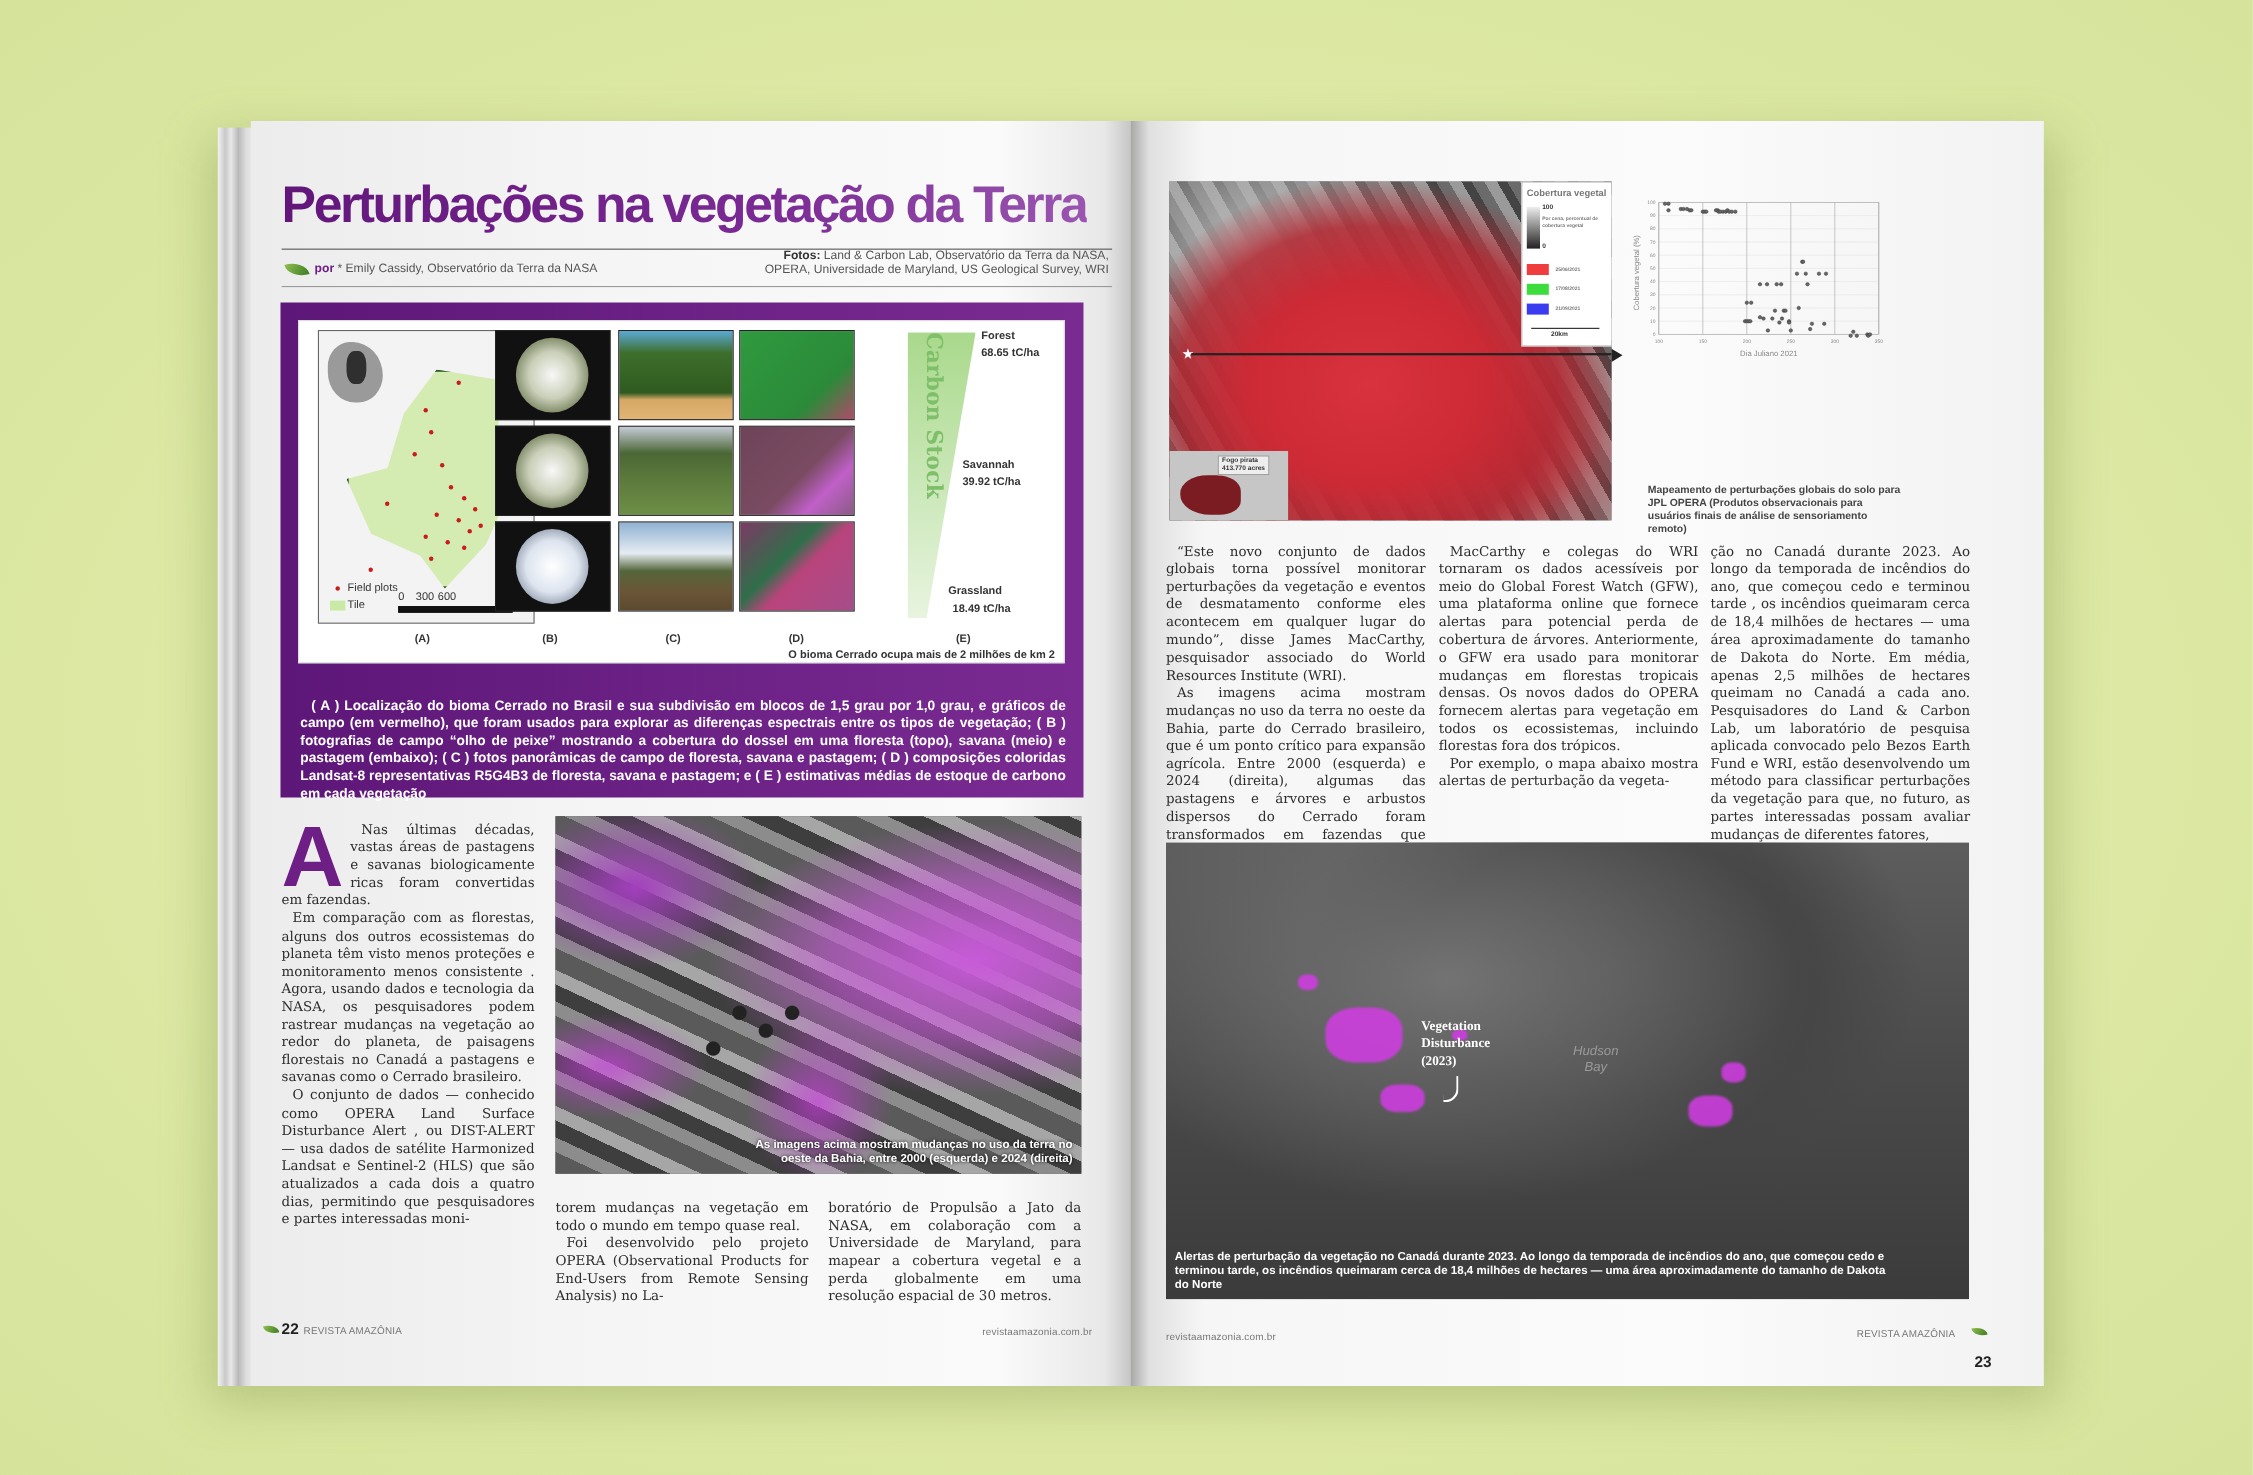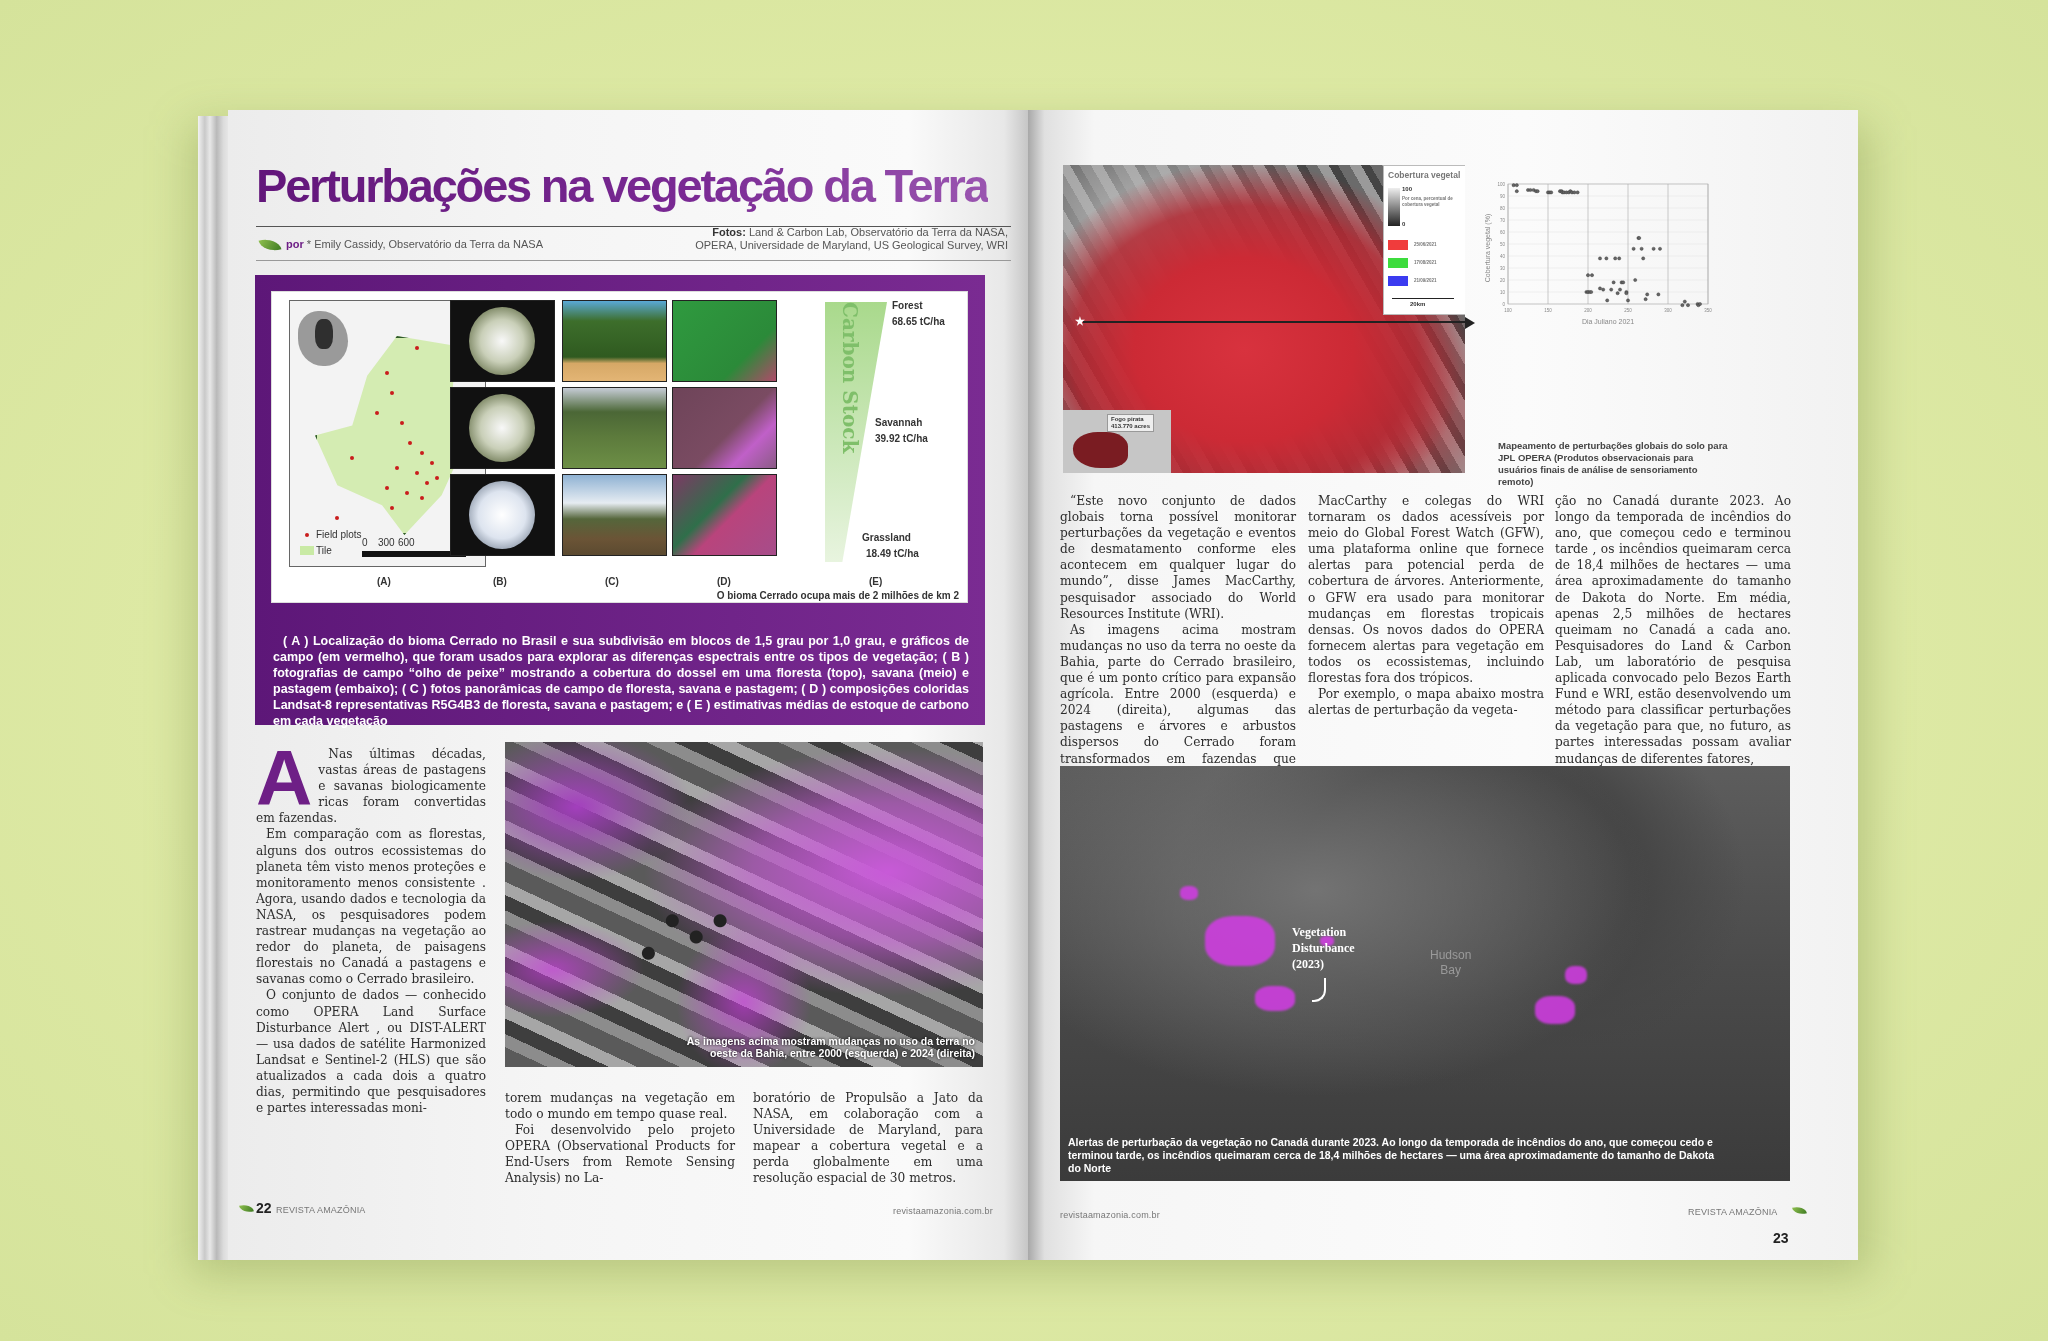--- a/index.html
+++ b/index.html
@@ -377,24 +377,24 @@
     <div class="abs purple-blob" style="left:120px;top:120px;width:18px;height:14px"></div>
     <div class="abs purple-blob" style="left:475px;top:230px;width:40px;height:28px"></div>
     <div class="abs purple-blob" style="left:505px;top:200px;width:22px;height:18px"></div>
     <div class="abs purple-blob" style="left:260px;top:170px;width:14px;height:10px"></div>
     <div class="abs" style="left:232px;top:158px;font-family:Liberation Serif, serif;font-weight:700;font-size:12px;line-height:16px;color:#fff;text-align:left">
       <div>Vegetation</div>
       <div>Disturbance</div>
       <div>(2023)</div>
     </div>
     <div class="abs" style="left:252px;top:212px;width:12px;height:22px;border-right:2px solid #fff;border-bottom:2px solid #fff;border-radius:0 0 12px 0"></div>
-    <div class="abs" style="left:370px;top:182px;font-family:'Liberation Sans',sans-serif;font-size:12px;line-height:15px;color:#9a9a9a;text-align:center">
+    <div class="abs" style="left:370px;top:182px;font-family:'Liberation Sans',sans-serif;font-style:italic;font-size:12px;line-height:15px;color:#9a9a9a;text-align:center">
       <div>Hudson</div>
       <div>Bay</div>
     </div>
     <div class="abs map-cap" style="left:8px;bottom:6px;width:660px">Alertas de perturbação da vegetação no Canadá durante 2023. Ao longo da temporada de incêndios do ano, que começou cedo e terminou tarde, os incêndios queimaram cerca de 18,4 milhões de hectares — uma área aproximadamente do tamanho de Dakota do Norte</div>
   </div>
 
   <div class="abs footer" style="left:32px; top:1100px;">revistaamazonia.com.br</div>
   <div class="abs footer" style="left:660px; top:1097px;">REVISTA AMAZÔNIA</div>
-  <div class="abs pagenum" style="left:745px; top:1092px;margin-top:28px;">23</div>
+  <div class="abs pagenum" style="left:767px; top:1092px;margin-top:28px;">23</div>
   <div class="abs leaf" style="left:765px; top:1096px; width:13px; height:9px;"></div>
 </div>
 
 </body></html>

